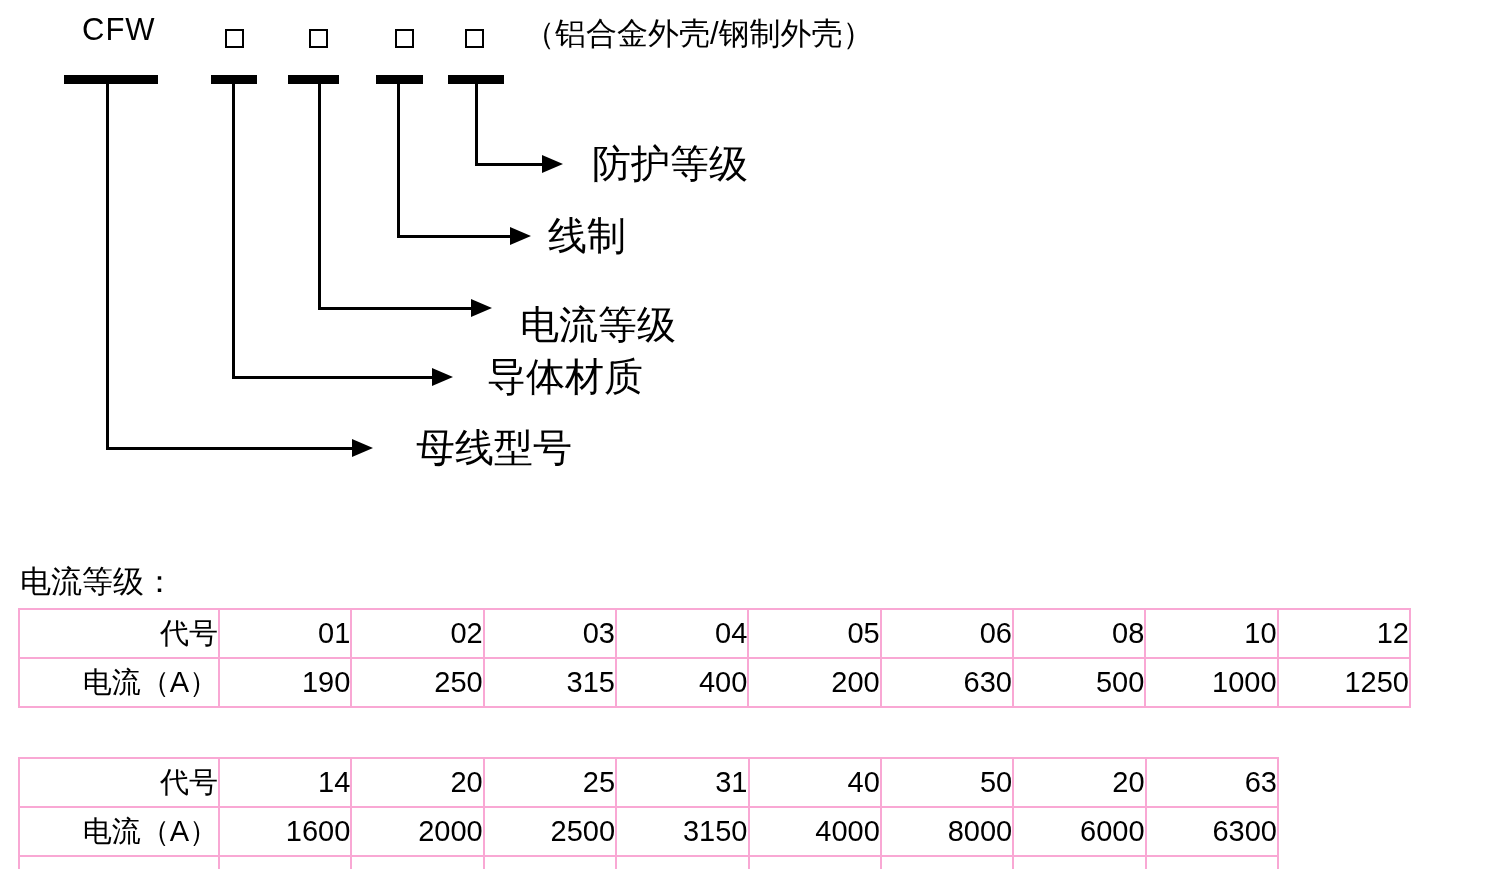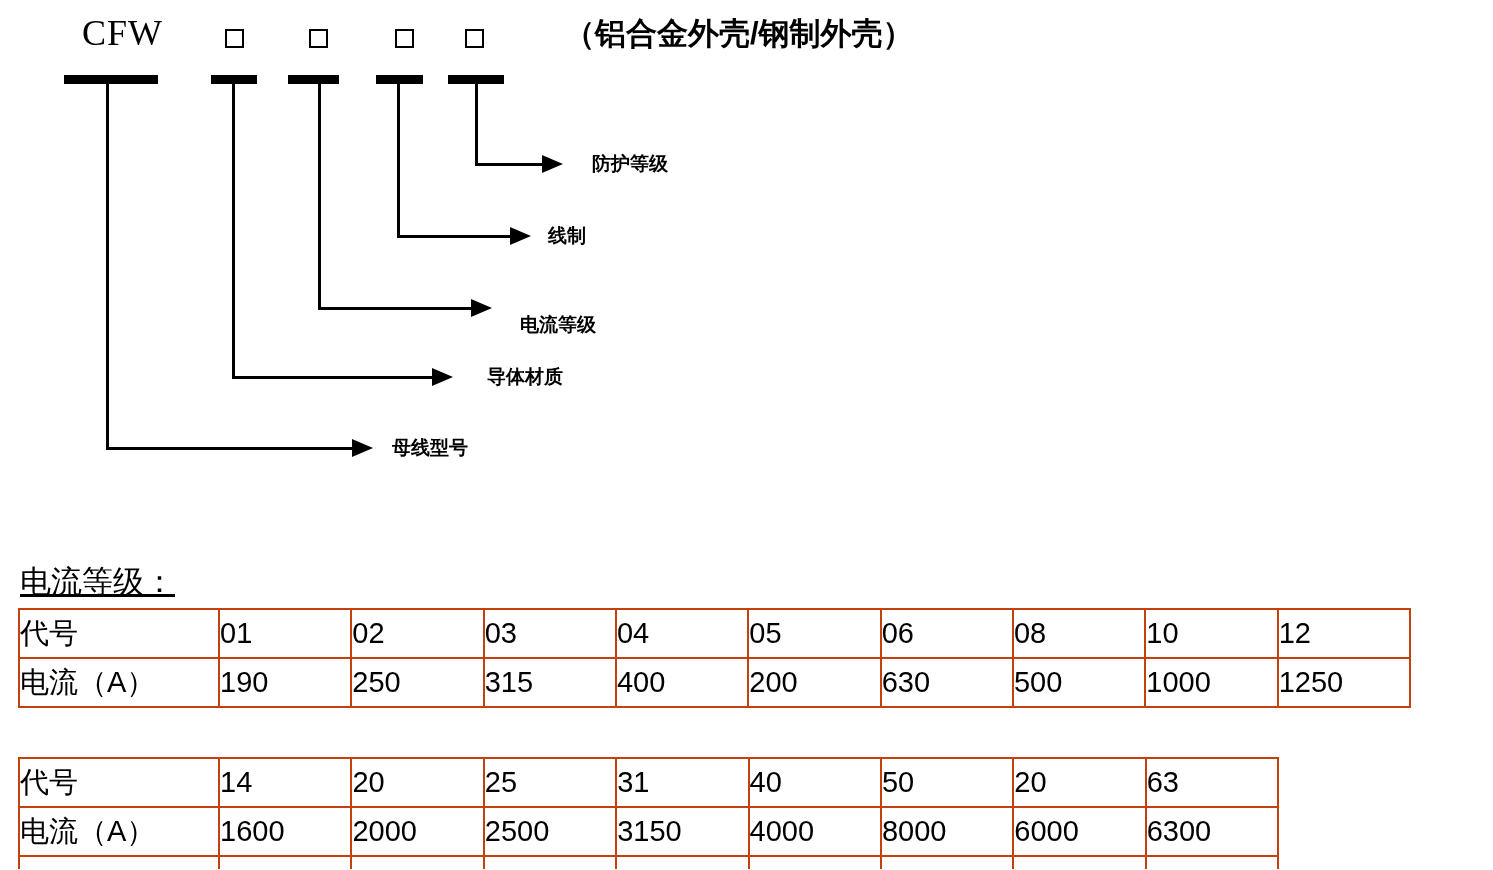--- a/index.html
+++ b/index.html
@@ -3,41 +3,41 @@
 <meta charset="utf-8">
 <style>
   html,body{margin:0;padding:0;background:#fff;}
   .page{
     position:relative;width:1493px;height:870px;background:#ffffff;
     overflow:hidden;color:#000;
     font-family:"Liberation Sans","DejaVu Sans",sans-serif;
   }
   .abs{position:absolute;}
   .model-code{
-    left:82px;top:12px;font-size:36px;letter-spacing:1px;
-    font-family:Liberation Serif, serif;
+    left:82px;top:12px;font-size:31px;letter-spacing:1px;
+    font-family:Liberation Sans, sans-serif;
   }
-  .enclosure-note{left:564px;top:13px;font-size:31px;font-weight:bold;white-space:nowrap;}
+  .enclosure-note{left:524px;top:13px;font-size:31px;font-weight:normal;white-space:nowrap;}
   .sq{width:15px;height:15px;border:2px solid #000;top:29px;}
   .bar{height:9px;background:#000;top:75px;}
   .stem{width:3px;background:#000;top:84px;}
   .hline{height:3px;background:#000;}
   .arrowhead{
     width:0;height:0;
     border-top:9px solid transparent;border-bottom:9px solid transparent;
     border-left:21px solid #000;
   }
-  .dlabel{font-size:19px;line-height:34px;white-space:nowrap;font-weight:bold;}
-  .heading{left:20px;top:561px;font-size:31px;text-decoration:underline;}
+  .dlabel{font-size:39px;line-height:34px;white-space:nowrap;}
+  .heading{left:20px;top:561px;font-size:31px;}
   table{
     border-collapse:collapse;table-layout:fixed;position:absolute;left:18px;
     font-size:29px;color:#000;
   }
   td,th{
-    border:2px solid #c2410c;text-align:left;vertical-align:middle;
+    border:2px solid #f9a8d4;text-align:right;vertical-align:middle;
     font-weight:normal;height:47px;padding:0;overflow:hidden;white-space:nowrap;
   }
   #table1{top:608px;width:1393px;}
   #table2{top:757px;width:1261px;}
   tr.cutoff th, tr.cutoff td{height:12px;border-bottom:none;}
 </style>
 </head>
 <body>
 
 <div class="page">
@@ -74,21 +74,21 @@
   <div class="abs arrowhead" style="left:542px;top:155px"></div>
   <div class="abs arrowhead" style="left:510px;top:227px"></div>
   <div class="abs arrowhead" style="left:471px;top:299px"></div>
   <div class="abs arrowhead" style="left:432px;top:368px"></div>
   <div class="abs arrowhead" style="left:352px;top:439px"></div>
 
   <div class="abs dlabel" style="left:592px;top:147px">防护等级</div>
   <div class="abs dlabel" style="left:548px;top:219px">线制</div>
   <div class="abs dlabel" style="left:520px;top:308px">电流等级</div>
   <div class="abs dlabel" style="left:487px;top:360px">导体材质</div>
-  <div class="abs dlabel" style="left:392px;top:431px">母线型号</div>
+  <div class="abs dlabel" style="left:416px;top:431px">母线型号</div>
 
   <div class="abs heading">电流等级：</div>
 
   <table id="table1">
     <colgroup>
         <col style="width:200px">
       </colgroup>
     <tbody>
         <tr>
       <th>代号</th>

